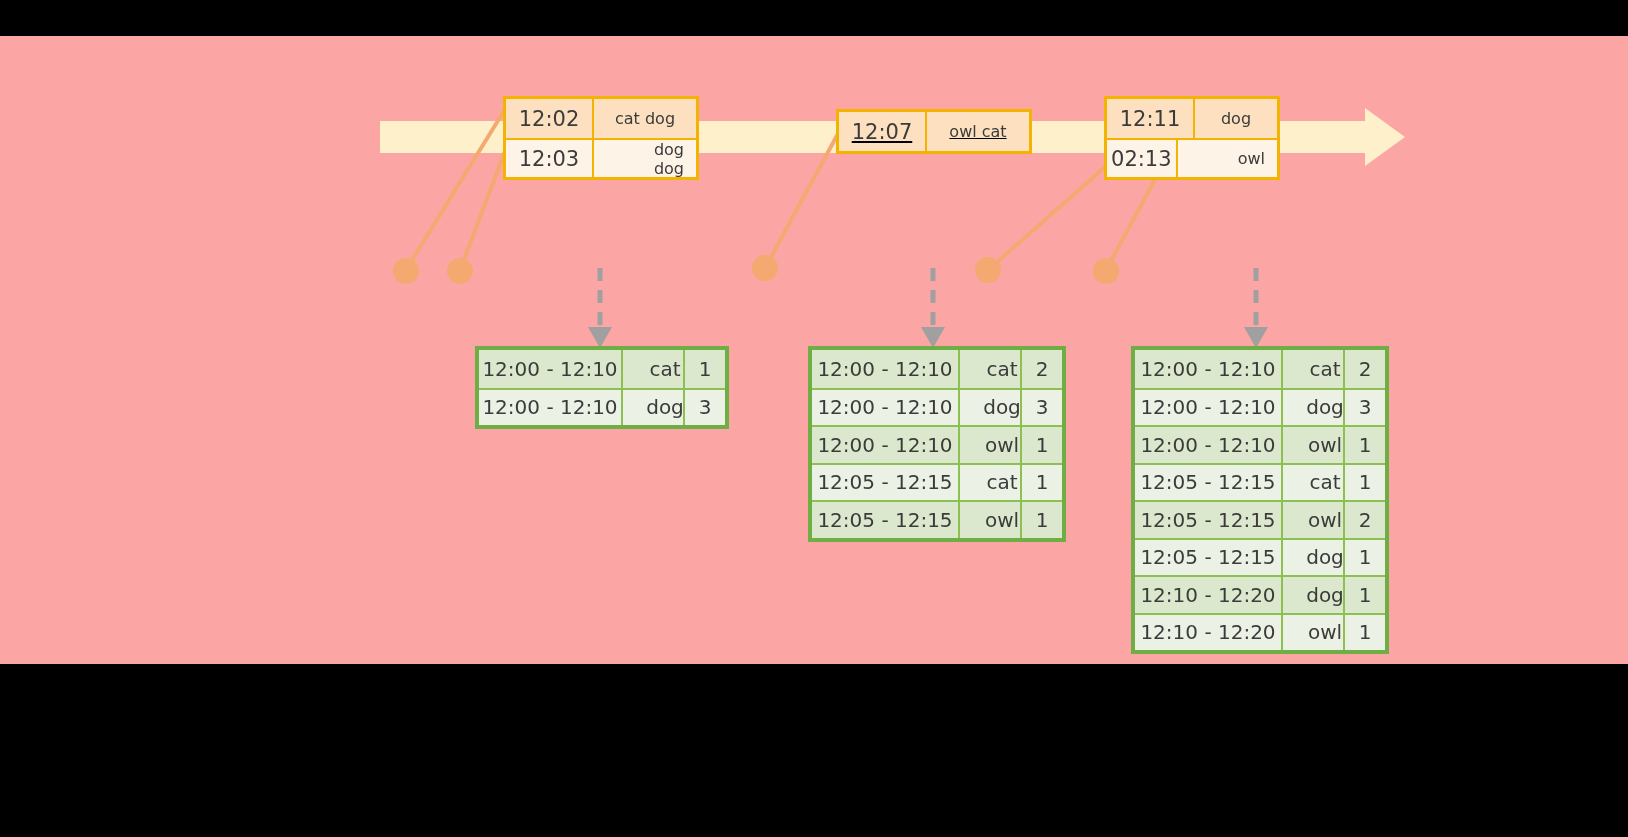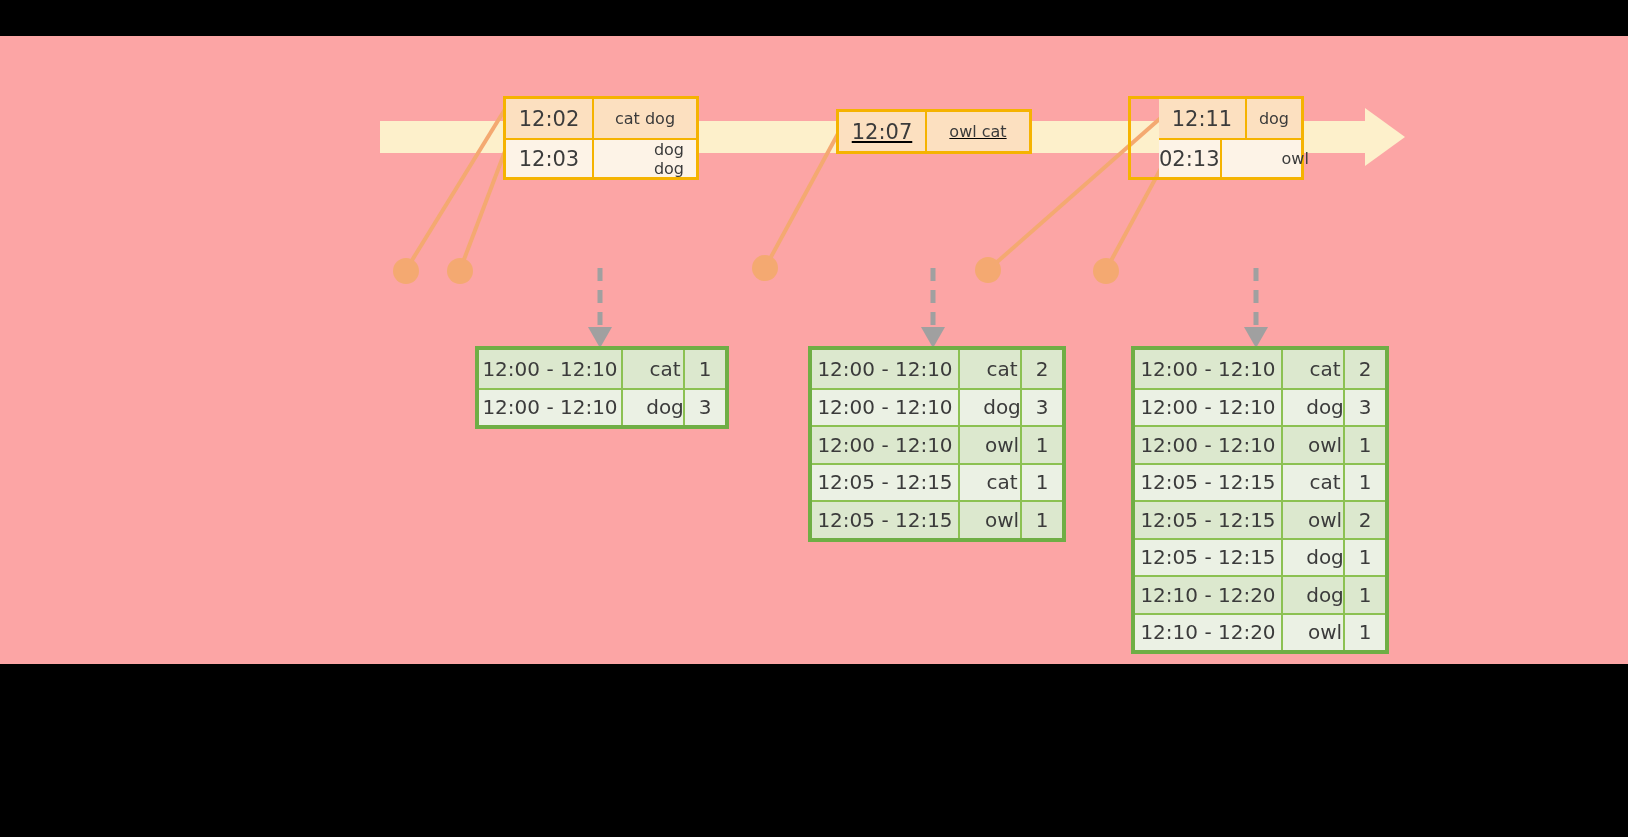--- a/index.html
+++ b/index.html
@@ -179,21 +179,21 @@
     </div>
   </div>
 
   <div class="event-box" id="event-group-2" style="left:836px; top:73px; width:196px;text-decoration:underline;">
     <div class="event-row shade-a">
       <div class="event-time">12:07</div>
       <div class="event-payload">owl cat</div>
     </div>
   </div>
 
-  <div class="event-box" id="event-group-3" style="left:1128px; top:60px; width:176px;padding-left:28px;">
+  <div class="event-box" id="event-group-3" style="left:1104px; top:60px; width:176px;">
     <div class="event-row shade-a">
       <div class="event-time">12:11</div>
       <div class="event-payload">dog</div>
     </div>
     <div class="event-row shade-b">
       <div class="event-time">02:13</div>
       <div class="event-payload">owl</div>
     </div>
   </div>
 

